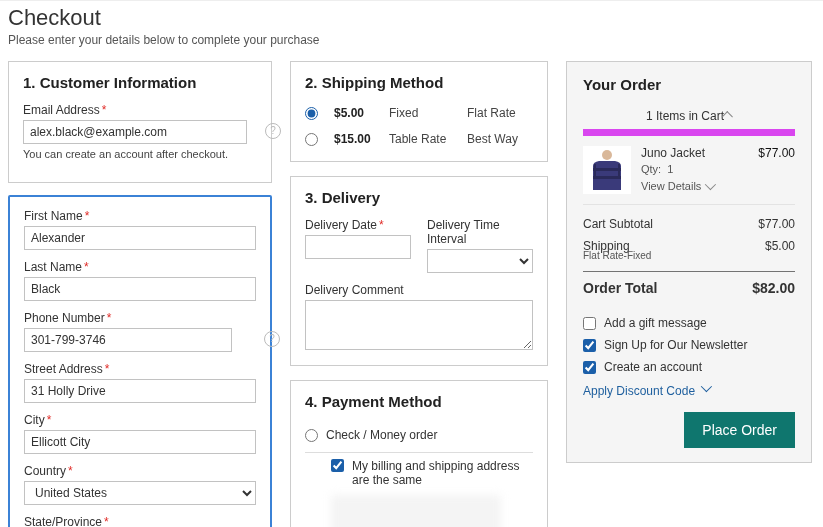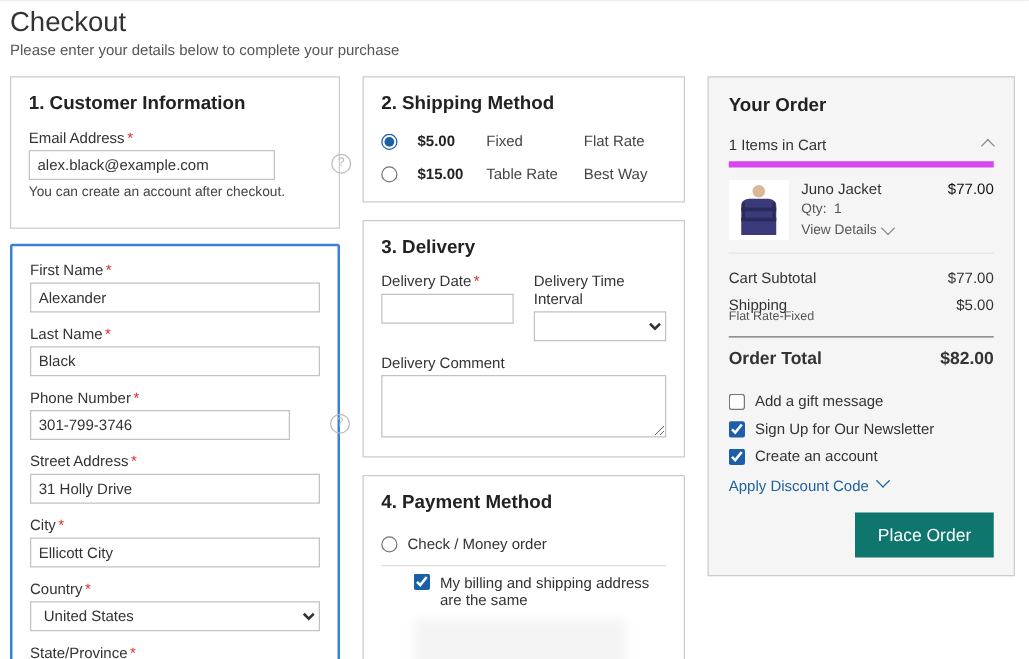--- a/index.html
+++ b/index.html
@@ -148,26 +148,26 @@
       padding: 14px 16px;
     }
     .order-panel h2 {
       font-size: 15px;
       font-weight: 700;
       color: #222;
       margin-bottom: 10px;
     }
     .cart-header {
       display: flex;
-      justify-content: space-between;
+      justify-content: center;
       align-items: center;
       font-size: 12px;
       color: #333;
       padding: 6px 0;
-      border-bottom: 5px solid #d946ef;
+      border-bottom: 7px solid #d946ef;
       cursor: pointer;
     }
     .cart-item {
       display: flex;
       gap: 10px;
       padding: 10px 0;
       border-bottom: 1px solid #e3e3e3;
     }
     .cart-thumb {
       width: 48px;
@@ -257,21 +257,21 @@
   <div class="subtitle">Please enter your details below to complete your purchase</div>
 
   <div class="cols">
 
     <div class="col-left">
       <div class="panel">
         <div class="panel-body">
           <h2>1. Customer Information</h2>
           <div class="field" style="padding-right:0;">
             <label><span>Email Address</span><span class="req">*</span></label>
-            <input type="text" style="width: 197px;" value="alex.black@example.com">
+            <input type="text" style="width: 224px;" value="alex.black@example.com">
             <span class="help-icon">?</span>
             <div class="hint">You can create an account after checkout.</div>
           </div>
         </div>
       </div>
 
       <div class="panel blue spacer-top">
         <div class="panel-body">
           <div class="field">
             <label><span>First Name</span><span class="req">*</span></label>

